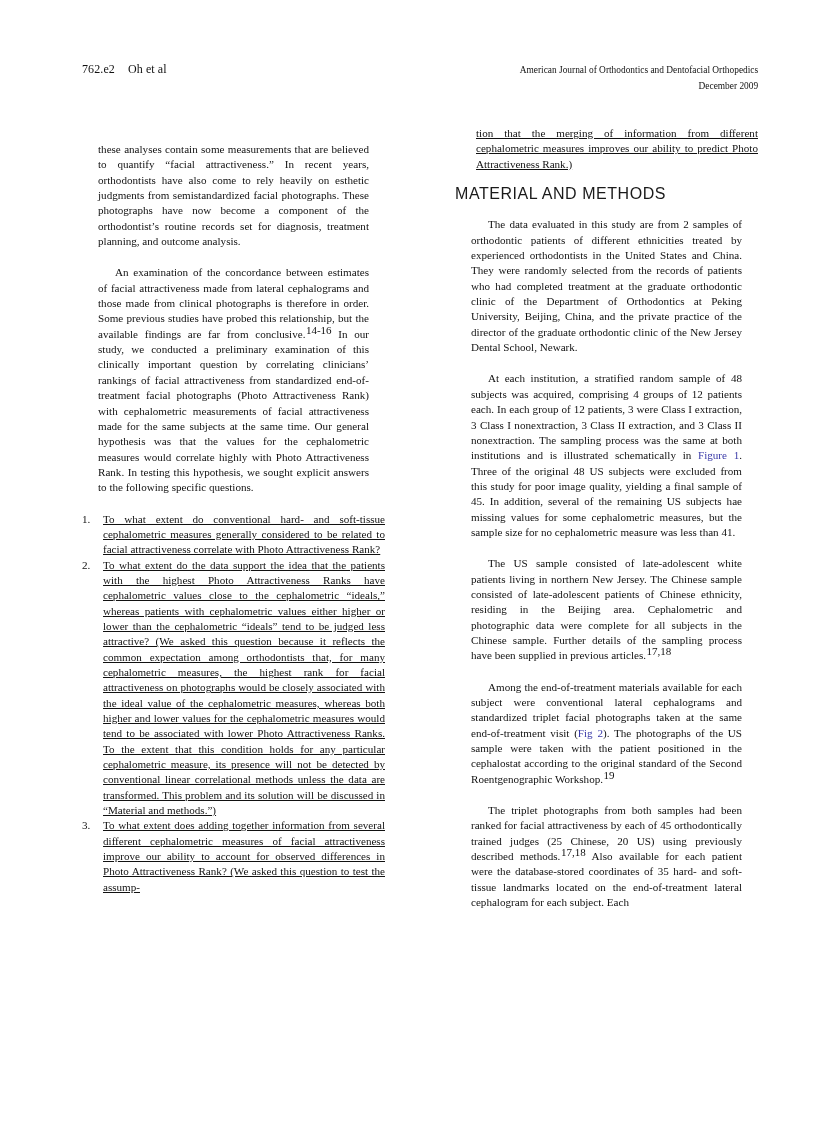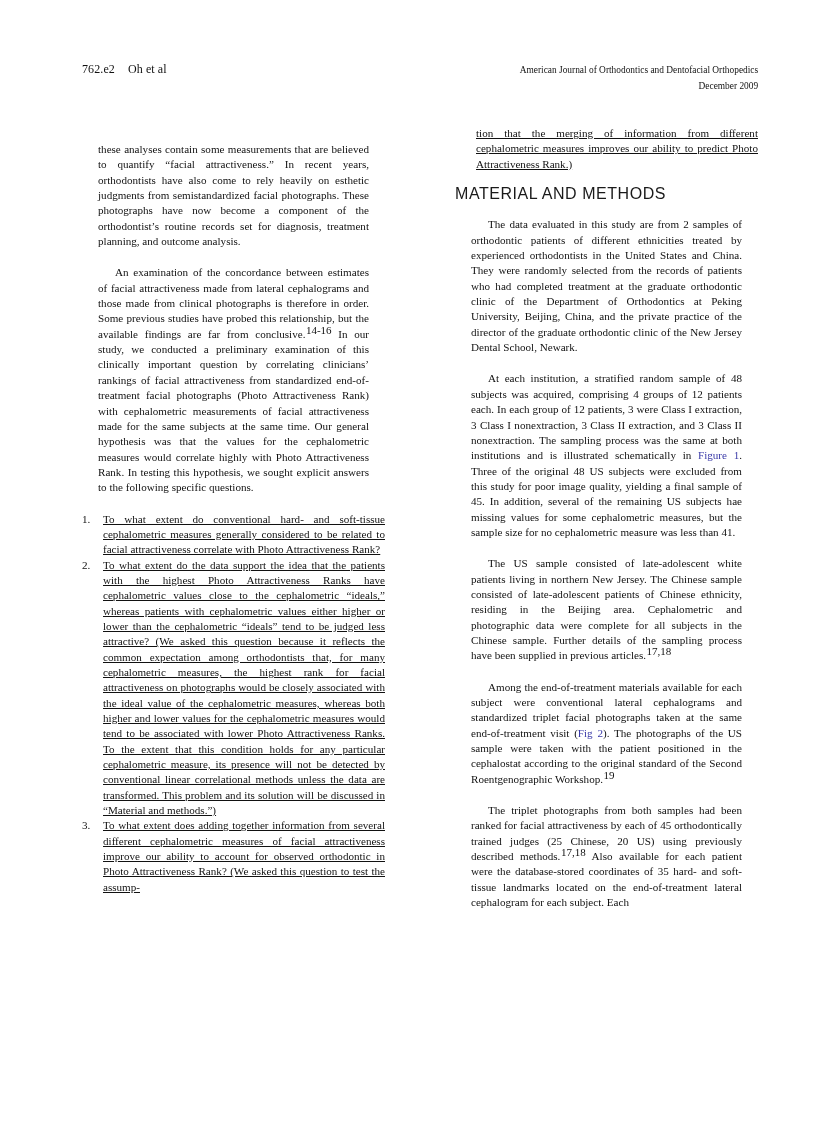--- a/index.html
+++ b/index.html
@@ -145,21 +145,21 @@
 
   <div class="col col-left">
 
     <p class="para noindent">these analyses contain some measurements that are believed to quantify “facial attractiveness.” In recent years, orthodontists have also come to rely heavily on esthetic judgments from semistandardized facial photographs. These photographs have now become a component of the orthodontist’s routine records set for diagnosis, treatment planning, and outcome analysis.</p>
 
     <p class="para"><span>An examination of the concordance between estimates of facial attractiveness made from lateral cephalograms and those made from clinical photographs is therefore in order. Some previous studies have probed this relationship, but the available findings are far from conclusive.</span><sup class="ref">14-16</sup><span> In our study, we conducted a preliminary examination of this clinically important question by correlating clinicians’ rankings of facial attractiveness from standardized end-of-treatment facial photographs (Photo Attractiveness Rank) with cephalometric measurements of facial attractiveness made for the same subjects at the same time. Our general hypothesis was that the values for the cephalometric measures would correlate highly with Photo Attractiveness Rank. In testing this hypothesis, we sought explicit answers to the following specific questions.</span></p>
 
     <ol class="qlist">
       <li><span>To what extent do conventional hard- and soft-tissue cephalometric measures generally considered to be related to facial attractiveness correlate with Photo Attractiveness Rank?</span></li>
       <li><span>To what extent do the data support the idea that the patients with the highest Photo Attractiveness Ranks have cephalometric values close to the cephalometric “ideals,” whereas patients with cephalometric values either higher or lower than the cephalometric “ideals” tend to be judged less attractive? (We asked this question because it reflects the common expectation among orthodontists that, for many cephalometric measures, the highest rank for facial attractiveness on photographs would be closely associated with the ideal value of the cephalometric measures, whereas both higher and lower values for the cephalometric measures would tend to be associated with lower Photo Attractiveness Ranks. To the extent that this condition holds for any particular cephalometric measure, its presence will not be detected by conventional linear correlational methods unless the data are transformed. This problem and its solution will be discussed in “Material and methods.”)</span></li>
-      <li><span>To what extent does adding together information from several different cephalometric measures of facial attractiveness improve our ability to account for observed orthodontic in Photo Attractiveness Rank? (We asked this question to test the assump-</span></li>
+      <li><span>To what extent does adding together information from several different cephalometric measures of facial attractiveness improve our ability to account for observed differences in Photo Attractiveness Rank? (We asked this question to test the assump-</span></li>
     </ol>
 
   </div>
 
   <div class="col col-right">
 
     <div class="list-cont">tion that the merging of information from different cephalometric measures improves our ability to predict Photo Attractiveness Rank.)</div>
 
 
     <h2 class="section-head">MATERIAL AND METHODS</h2>

